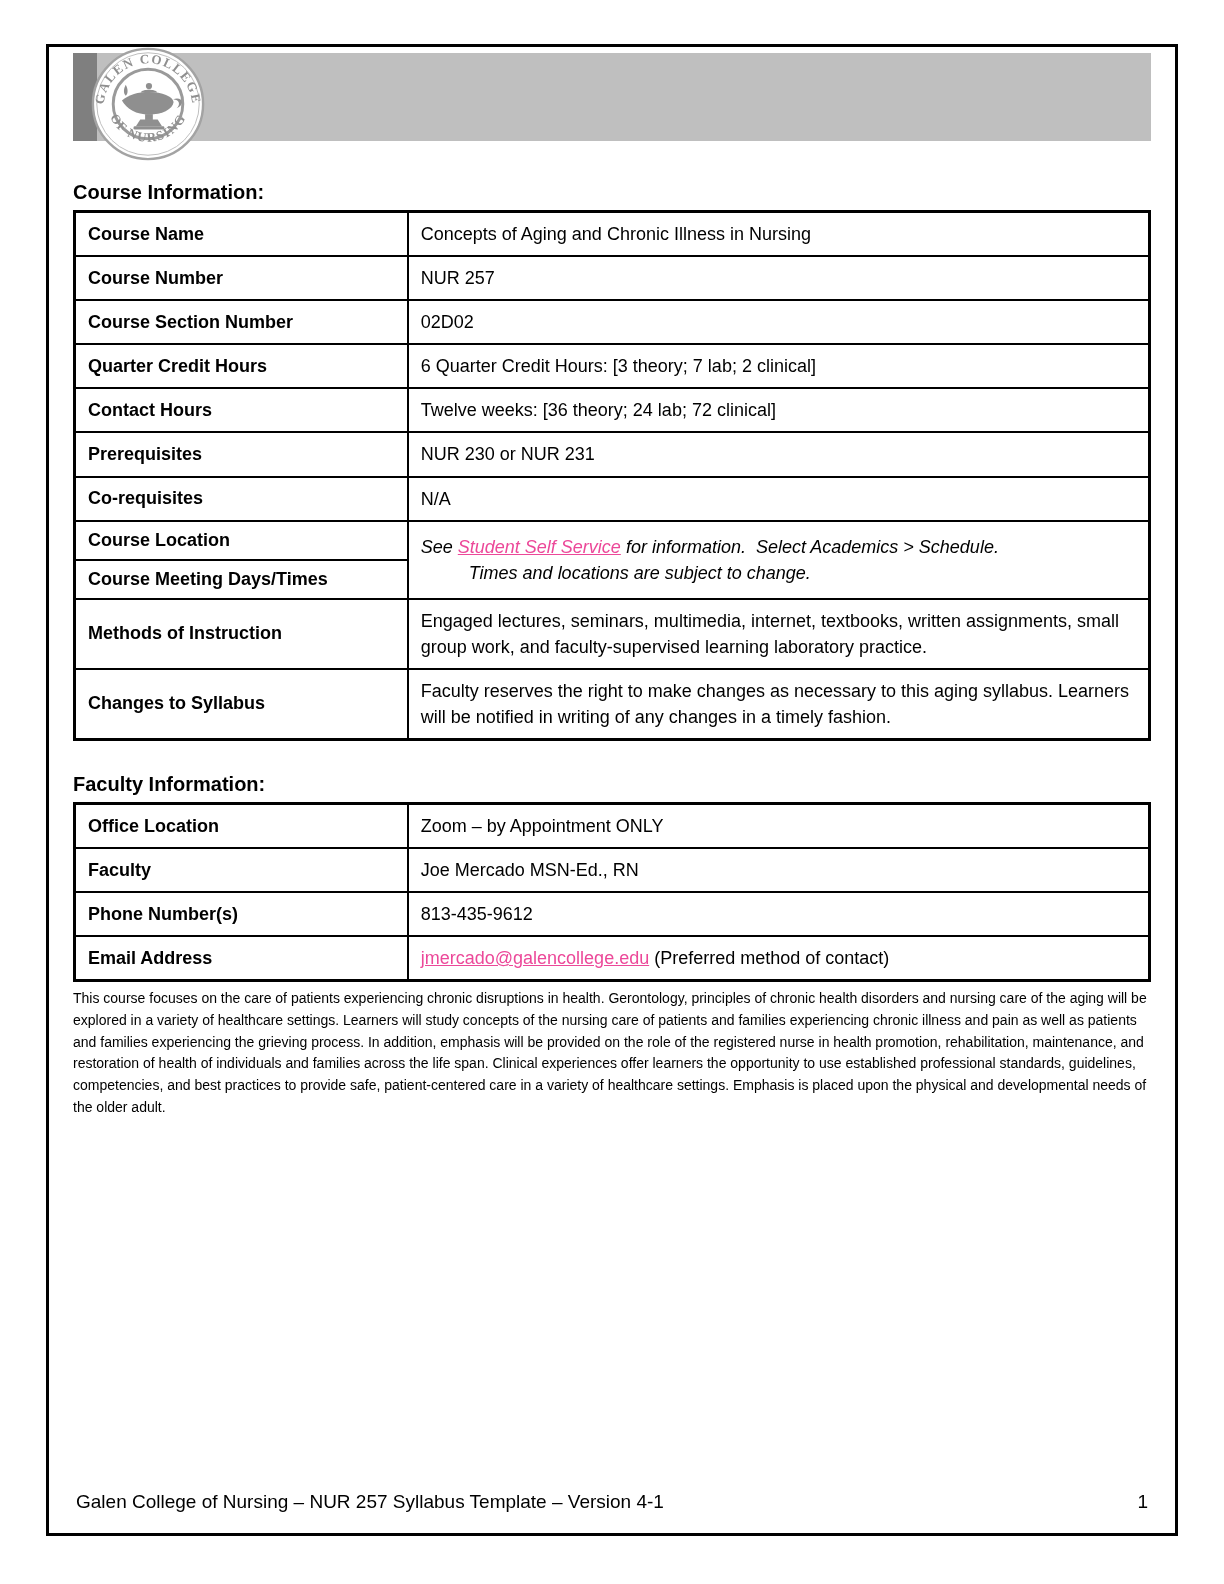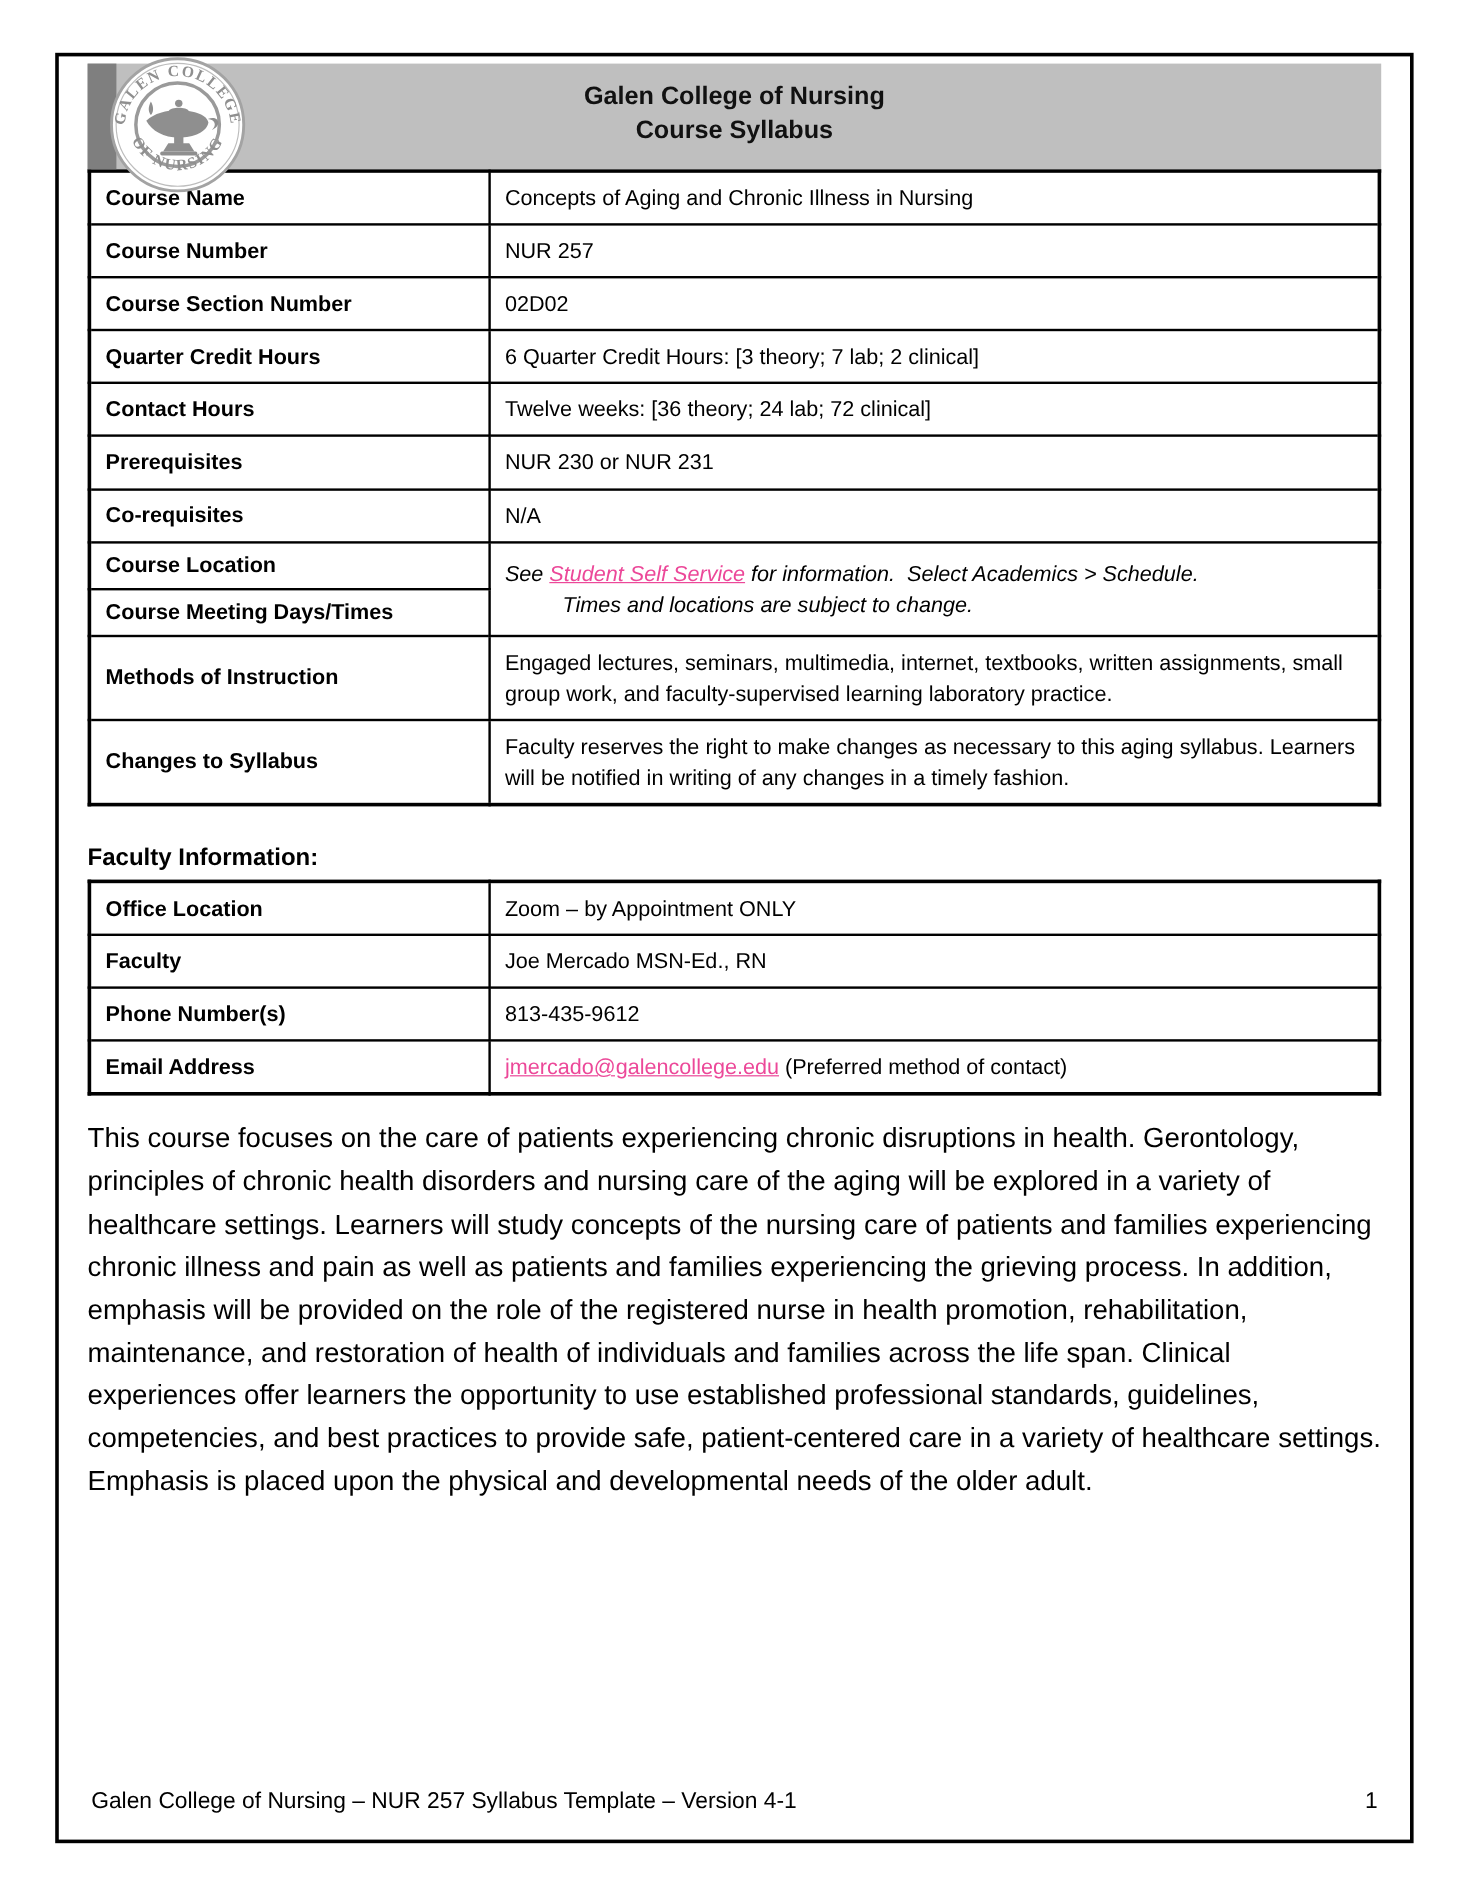--- a/index.html
+++ b/index.html
@@ -45,44 +45,40 @@
     padding: 8px 12px; height: 32px;
   }
   td.label { font-weight: bold; padding-left: 11px; }
   td.value { line-height: 1.45; padding-left: 14px; }
   .italic { font-style: italic; }
   .indent2 { padding-left: 48px; }
 
   a.link { color: #ec4899; text-decoration: underline; cursor: pointer; }
 
   
-  .catalog-body { font-size: 23px; line-height: 1.55; margin-top: 18px; }
+  .catalog-body { font-size: 14px; line-height: 1.55; margin-top: 6px; }
 
   
   .footer {
     position: absolute; left: 27px; right: 27px; bottom: 20px;
     display: flex; justify-content: space-between; font-size: 19px; text-align: center;
   }
 
   .seal-text { font-family: "Liberation Serif", serif; font-weight: bold; }
 </style>
 </head>
 <body>
 
 <div class="canvas">
   <div class="page">
 
     <div class="inner">
 
       <div class="header-bar">
         <div class="header-accent"></div>
-        <div class="header-title">
-          <div>Galen College of Nursing</div>
-          <div>Course Syllabus</div>
-        </div>
         <div class="logo">
           <svg width="116" height="116" viewBox="0 0 120 120">
             <circle cx="60" cy="60" r="57" fill="#ffffff" stroke="#a3a3a3" stroke-width="2.5"></circle>
             <circle cx="60" cy="60" r="53" fill="none" stroke="#bdbdbd" stroke-width="1"></circle>
             <circle cx="60" cy="60" r="36" fill="none" stroke="#9a9a9a" stroke-width="3"></circle>
             <defs>
               <path id="arcTop" d="M 14 64 A 46 46 0 0 1 106 64"></path>
               <path id="arcBot" d="M 19 69 A 43 43 0 0 0 101 69"></path>
             </defs>
             <text class="seal-text" font-size="13.5" fill="#8f8f8f" letter-spacing="1.5">
@@ -98,20 +94,21 @@
               <path d="M33 56.5 C40 50 50 47.5 61 47.5 C75 47.5 85.5 52 86.5 58 C85.5 66 74 71 61 71 C48 71 38 65.5 33 56.5 Z"></path>
               <path d="M86 55 C95.5 51.5 99 60.5 89.5 64.5 C94 60.5 92.5 55.5 86 55 Z"></path>
               <rect x="57" y="70.5" width="8" height="6"></rect>
               <path d="M47.5 83 L74.5 83 L70 76 L52 76 Z"></path>
               <rect x="45" y="83" width="32" height="3.5" rx="1.5"></rect>
             </g>
           </svg>
         </div>
       </div>
 
+      <div class="section-heading mt-first">Course Information:</div>
 
       <table class="info">
         <colgroup>
             <col class="c-label">
             <col class="c-value">
           </colgroup>
         <tbody>
           <tr>
             <td class="label">Course Name</td>
             <td class="value">Concepts of Aging and Chronic Illness in Nursing</td>

